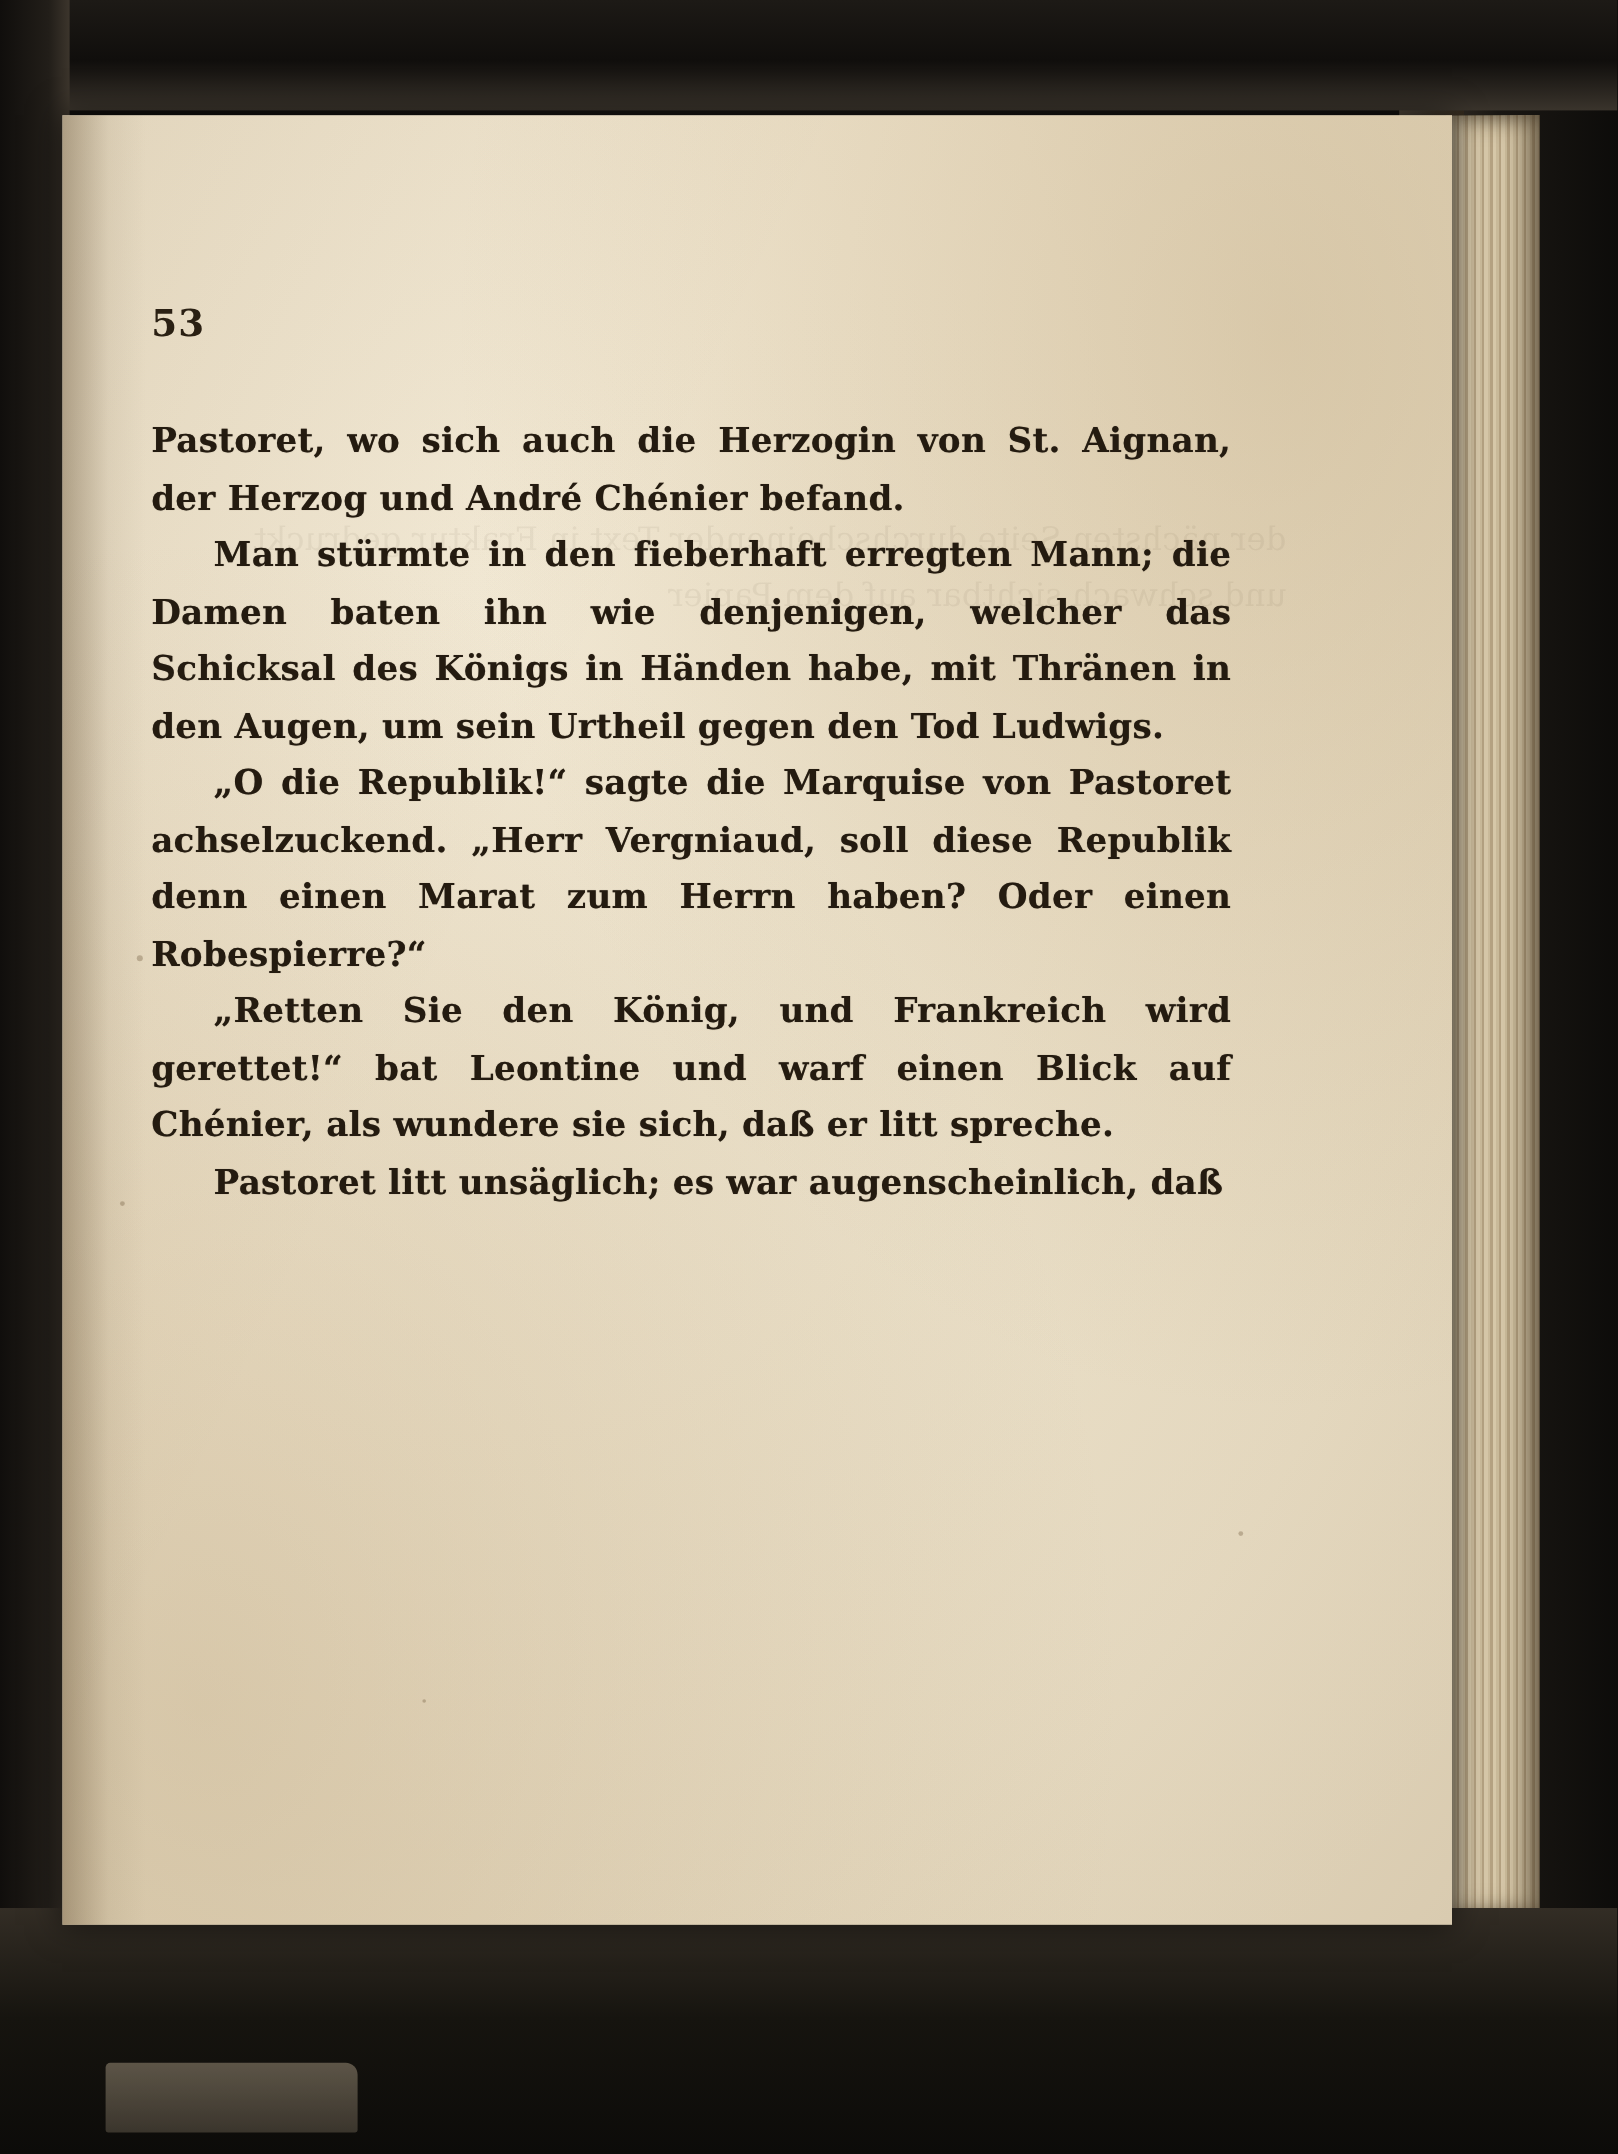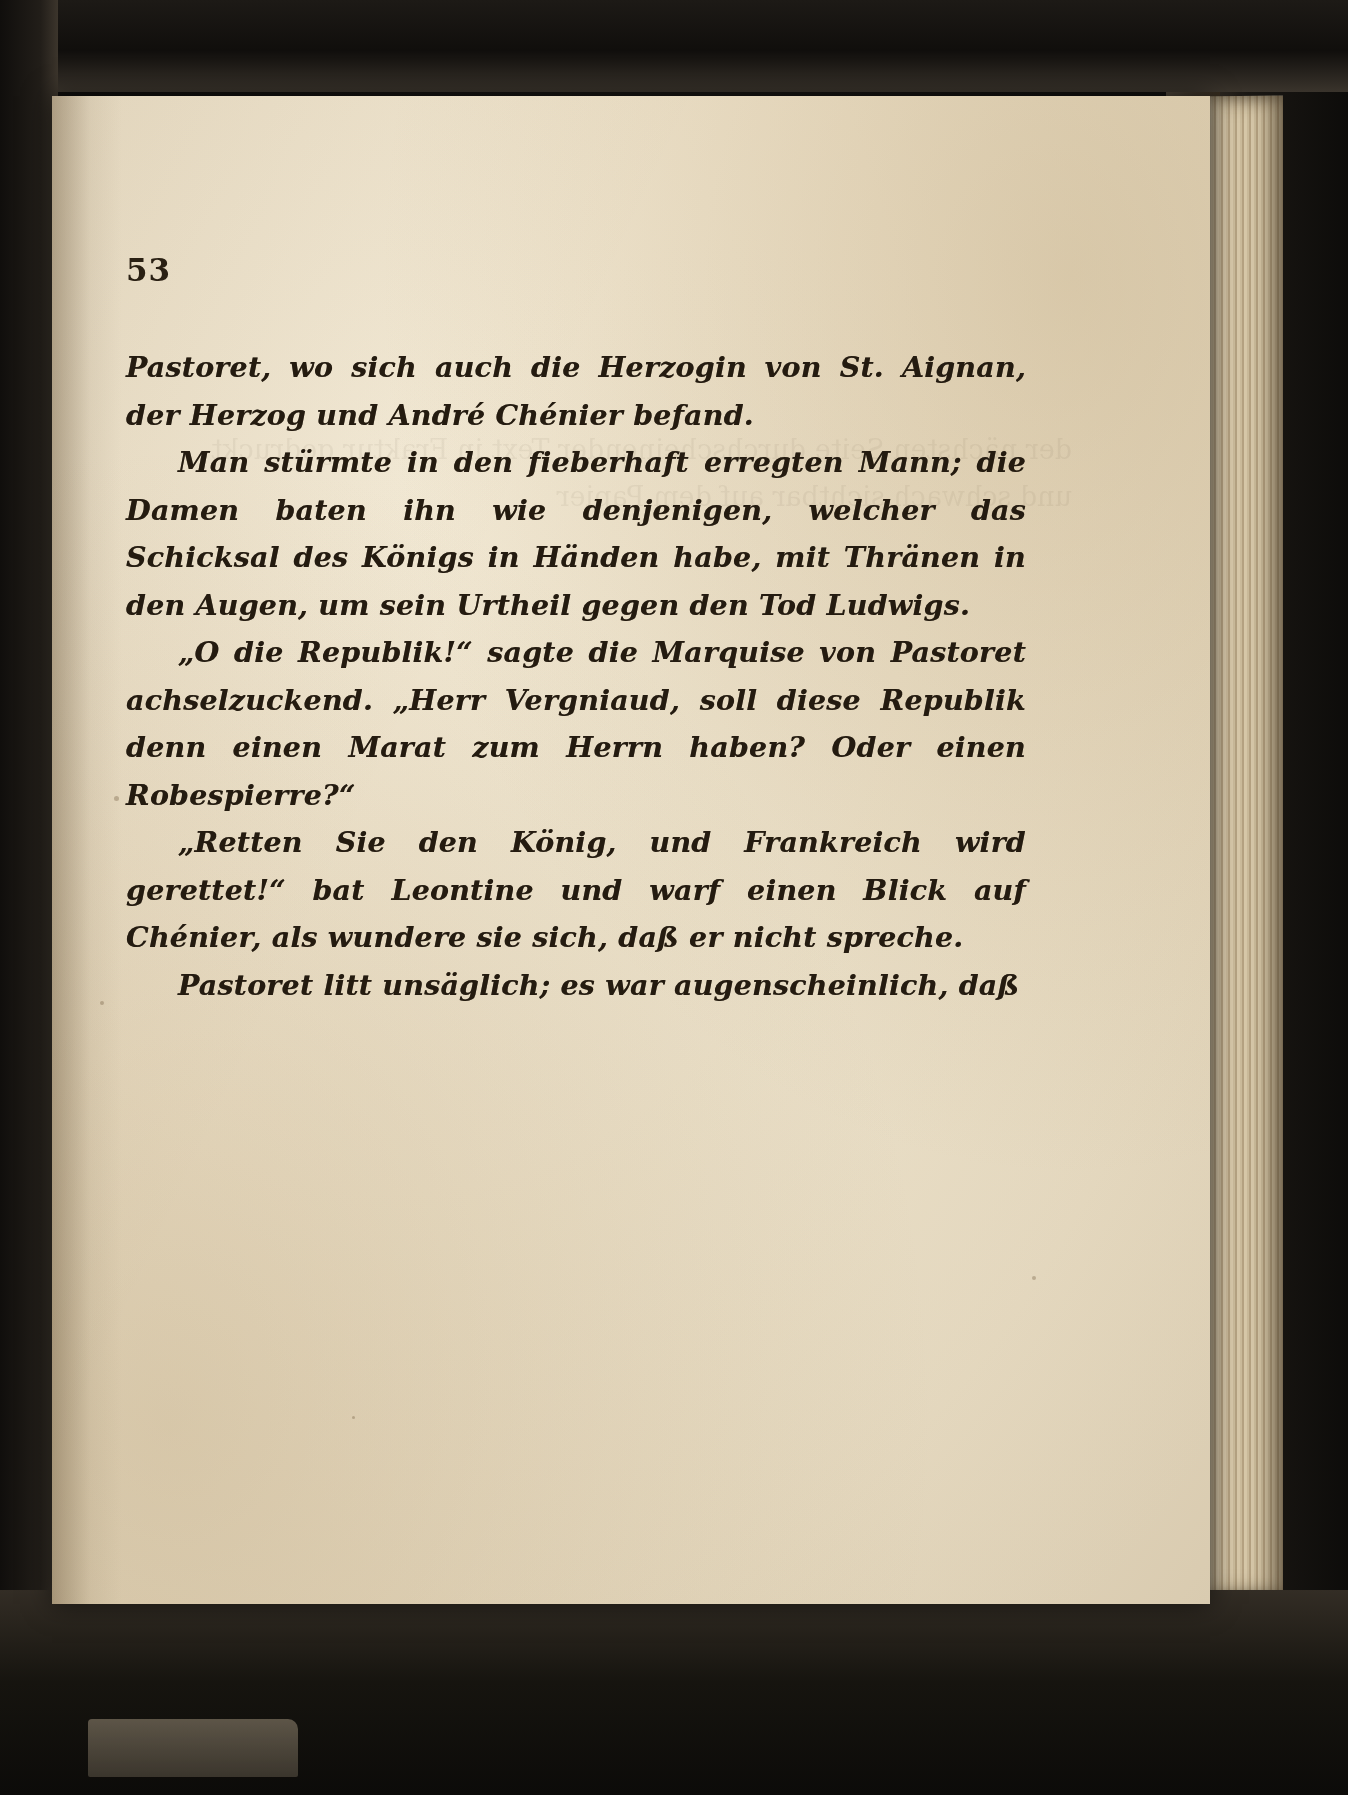--- a/index.html
+++ b/index.html
@@ -145,21 +145,20 @@
     margin: 0;
     font-size: 28.5px;
     line-height: 47.5px;
     text-align: justify;
     text-justify: inter-word;
     color: #241b10;
     letter-spacing: 0.2px;
     
     font-weight: 600;
     text-shadow: 0 0 0.6px rgba(35,26,15,0.55);
-    font-style: italic;
   }
   .para.indent { text-indent: 52px; }
   .para + .para { margin-top: 0px; }
 
   
   .speck {
     position: absolute;
     border-radius: 50%;
     background: rgba(92,70,40,0.30);
     pointer-events: none;
@@ -210,18 +209,18 @@
     <div class="speck" style="left:48px; top:905px; width:4px; height:4px;"></div>
     <div class="speck" style="left:980px; top:1180px; width:4px; height:4px;"></div>
     <div class="speck" style="left:300px; top:1320px; width:3px; height:3px;"></div>
 
     <div class="textblock">
       <div class="folio">53</div>
 
       <p class="para">Pastoret, wo sich auch die Herzogin von St. Aignan, der Herzog und André Chénier befand.</p>
       <p class="para indent">Man stürmte in den fieberhaft erregten Mann; die Damen baten ihn wie denjenigen, welcher das Schicksal des Königs in Händen habe, mit Thränen in den Augen, um sein Urtheil gegen den Tod Ludwigs.</p>
       <p class="para indent">„O die Republik!“ sagte die Marquise von Pastoret achselzuckend. „Herr Vergniaud, soll diese Republik denn einen Marat zum Herrn haben? Oder einen Robespierre?“</p>
-      <p class="para indent">„Retten Sie den König, und Frankreich wird gerettet!“ bat Leontine und warf einen Blick auf Chénier, als wundere sie sich, daß er nicht spreche.</p>
+      <p class="para indent">„Retten Sie den König, und Frankreich wird gerettet!“ bat Leontine und warf einen Blick auf Chénier, als wundere sie sich, daß er litt spreche.</p>
       <p class="para indent">Pastoret litt unsäglich; es war augenscheinlich, daß</p>
     </div>
 
   </div>
 </div>
 
 </body></html>

